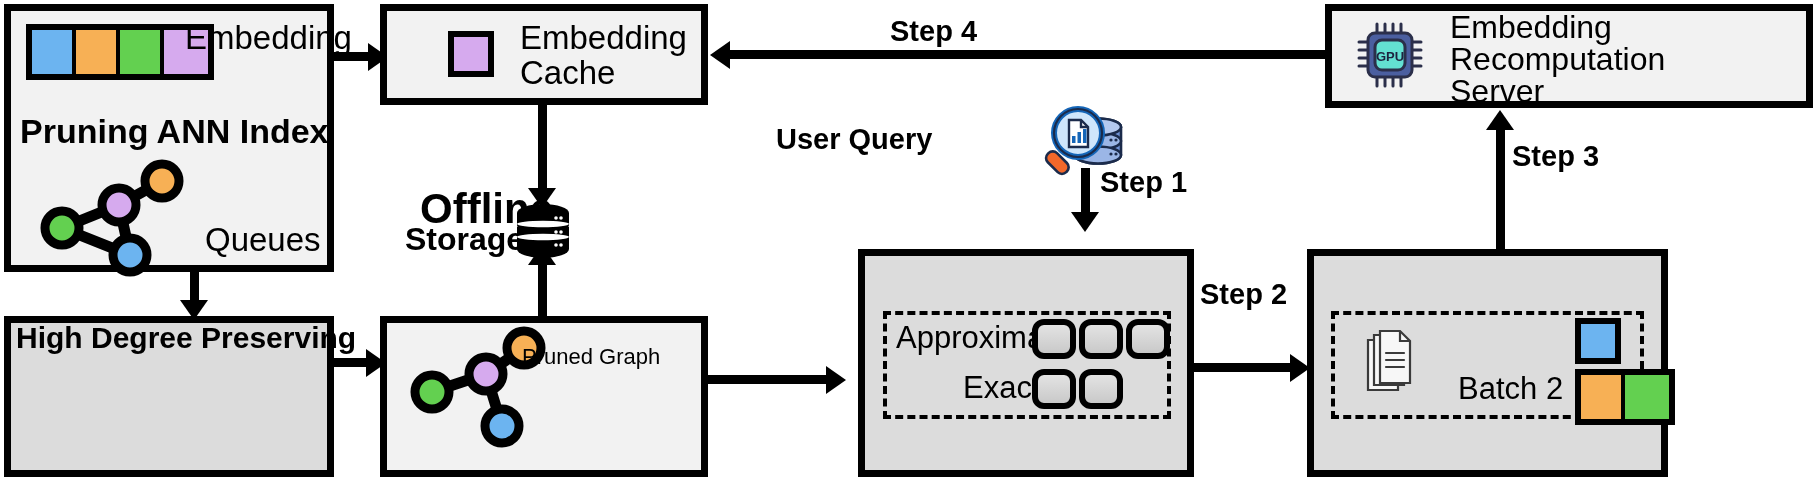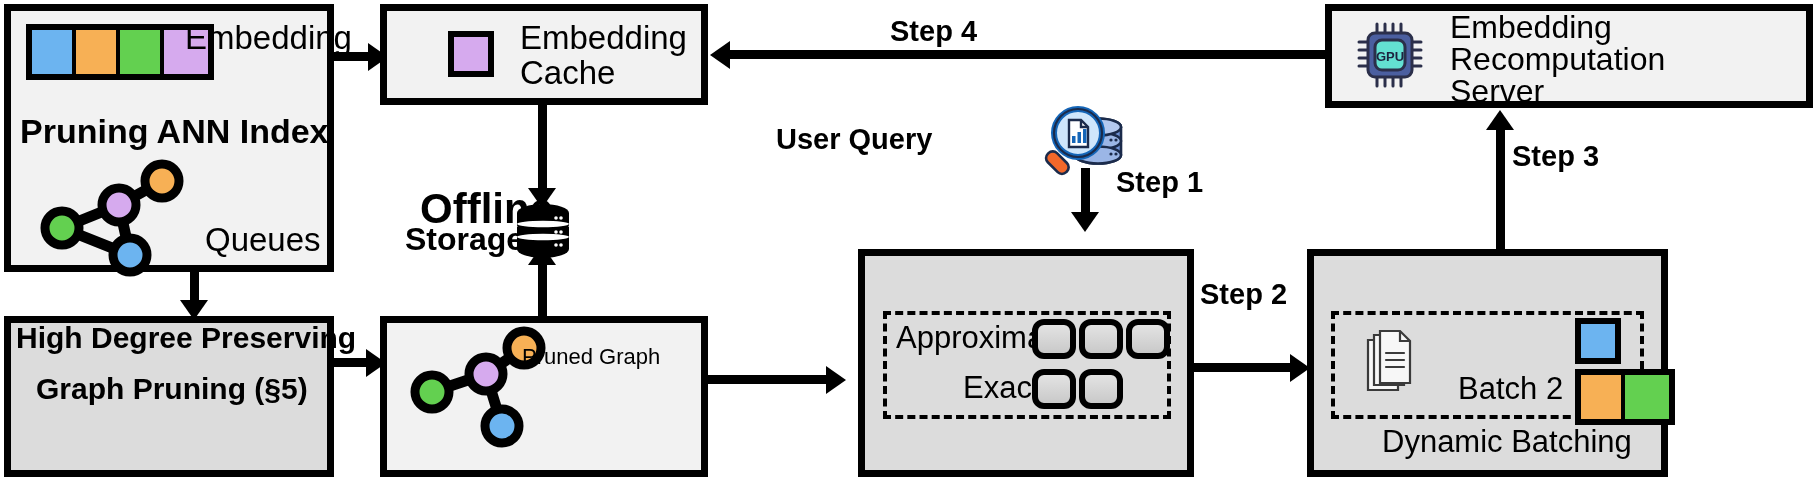--- a/index.html
+++ b/index.html
@@ -73,21 +73,20 @@
   <div class="ttl" style="left:205px;top:222px;font-size:33px;">Queues</div>
 
   <div class="ln" style="left:190px;top:272px;width:9px;height:32px;"></div>
   <div class="ah ah-d" style="left:180px;top:300px;"></div>
 
   <div class="ln" style="left:334px;top:52px;width:42px;height:9px;"></div>
   <div class="ah ah-r" style="left:368px;top:43px;"></div>
 
   <div class="box shaded" style="left:4px;top:316px;width:330px;height:161px;"></div>
   <div class="ttl b" style="left:16px;top:321px;font-size:30px;">High Degree Preserving</div>
-  <div class="ttl b" style="left:36px;top:372px;font-size:30px;">Graph Pruning (§5)</div>
 
   <div class="ln" style="left:334px;top:358px;width:42px;height:9px;"></div>
   <div class="ah ah-r" style="left:366px;top:349px;"></div>
 
   <div class="box" style="left:380px;top:4px;width:328px;height:101px;"></div>
   <div class="sq" style="left:448px;top:31px;width:46px;height:46px;background:#d6aaee;"></div>
   <div class="ttl" style="left:520px;top:20px;font-size:33px;">Embedding</div>
   <div class="ttl" style="left:520px;top:55px;font-size:33px;">Cache</div>
 
   <div class="ln" style="left:538px;top:105px;width:9px;height:88px;"></div>
@@ -175,21 +174,21 @@
       <g fill="#1566b8">
         <rect x="25" y="36" width="3.5" height="7"></rect>
         <rect x="30.5" y="32" width="3.5" height="11"></rect>
         <rect x="36" y="29" width="3.5" height="14"></rect>
       </g>
     </svg>
   </div>
 
   <div class="ln" style="left:1081px;top:168px;width:9px;height:50px;"></div>
   <div class="ah ah-d" style="left:1071px;top:212px;"></div>
-  <div class="ttl b" style="left:1100px;top:166px;font-size:29px;margin-left:16px;">Step 1</div>
+  <div class="ttl b" style="left:1100px;top:166px;font-size:29px;">Step 1</div>
 
   <div class="box shaded" style="left:858px;top:249px;width:336px;height:228px;"></div>
   <div class="dash" style="left:883px;top:311px;width:288px;height:108px;"></div>
 
   <div class="ttl" style="left:896px;top:321px;font-size:31px;">Approximate</div>
   <div class="qrow" style="left:1032px;top:319px;">
     <div class="slot"></div>
     <div class="slot"></div>
     <div class="slot"></div>
   </div>
@@ -225,21 +224,20 @@
   </div>
 
   <div class="sq" style="left:1575px;top:318px;width:46px;height:46px;background:#6cb4f0;"></div>
 
   <div class="ttl" style="left:1458px;top:372px;font-size:31px;">Batch 2</div>
   <div class="strip" style="left:1575px;top:369px;">
     <div class="cell" style="background:#f7b055;"></div>
     <div class="cell" style="background:#63d050;"></div>
   </div>
 
-  <div class="ttl" style="left:1382px;top:425px;font-size:31px;">Dynamic Batching</div>
 
   <div class="ln" style="left:1496px;top:128px;width:9px;height:122px;"></div>
   <div class="ah ah-u" style="left:1486px;top:110px;"></div>
   <div class="ttl b" style="left:1512px;top:140px;font-size:29px;">Step 3</div>
 
   <div class="box" style="left:1325px;top:4px;width:488px;height:104px;"></div>
   <div class="svgwrap" style="left:1357px;top:22px;">
     <svg width="66" height="66" viewBox="0 0 66 66">
       <g stroke="#2b2f4a" stroke-width="3" stroke-linecap="round">
         <line x1="20" y1="2" x2="20" y2="12"></line>

